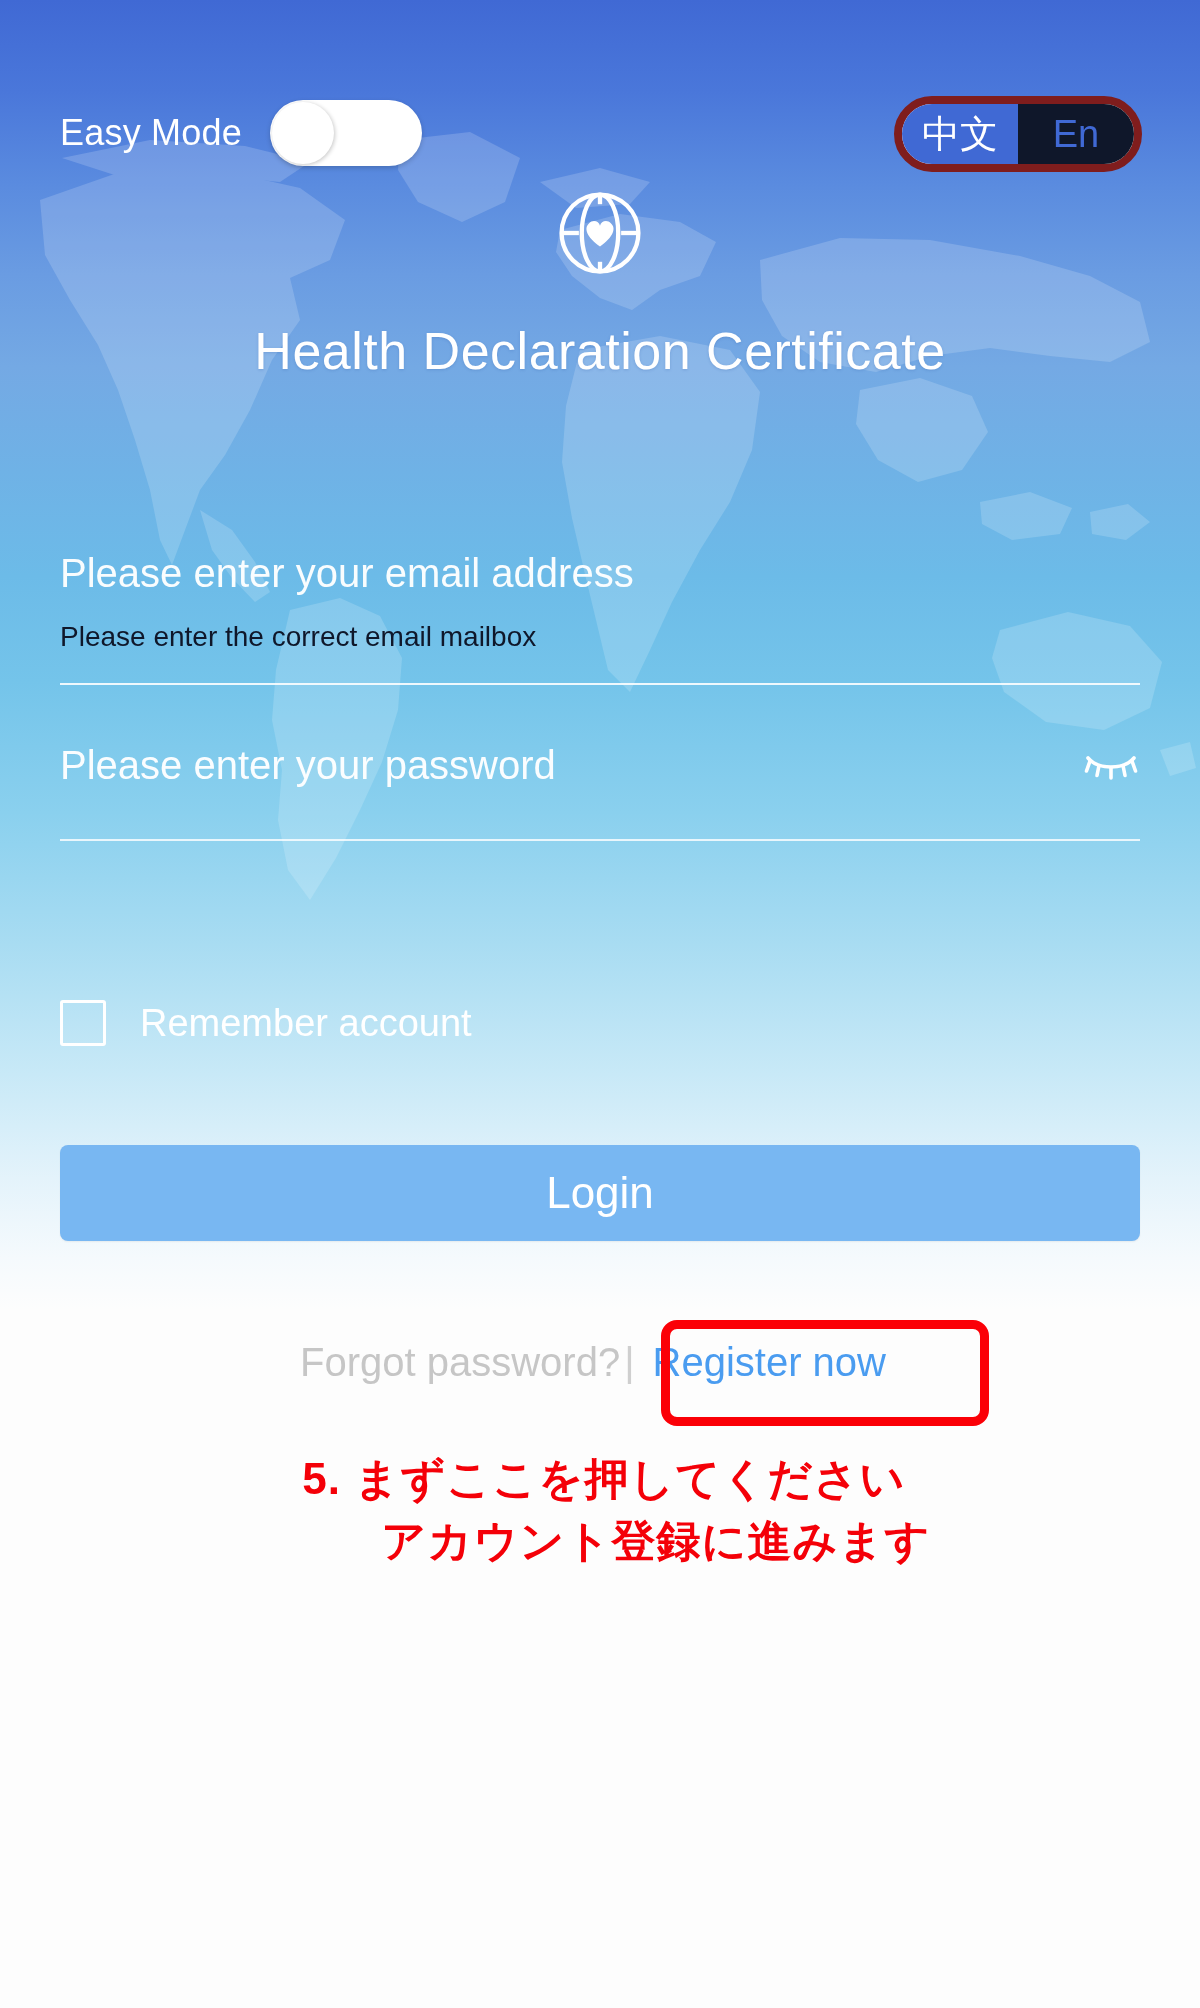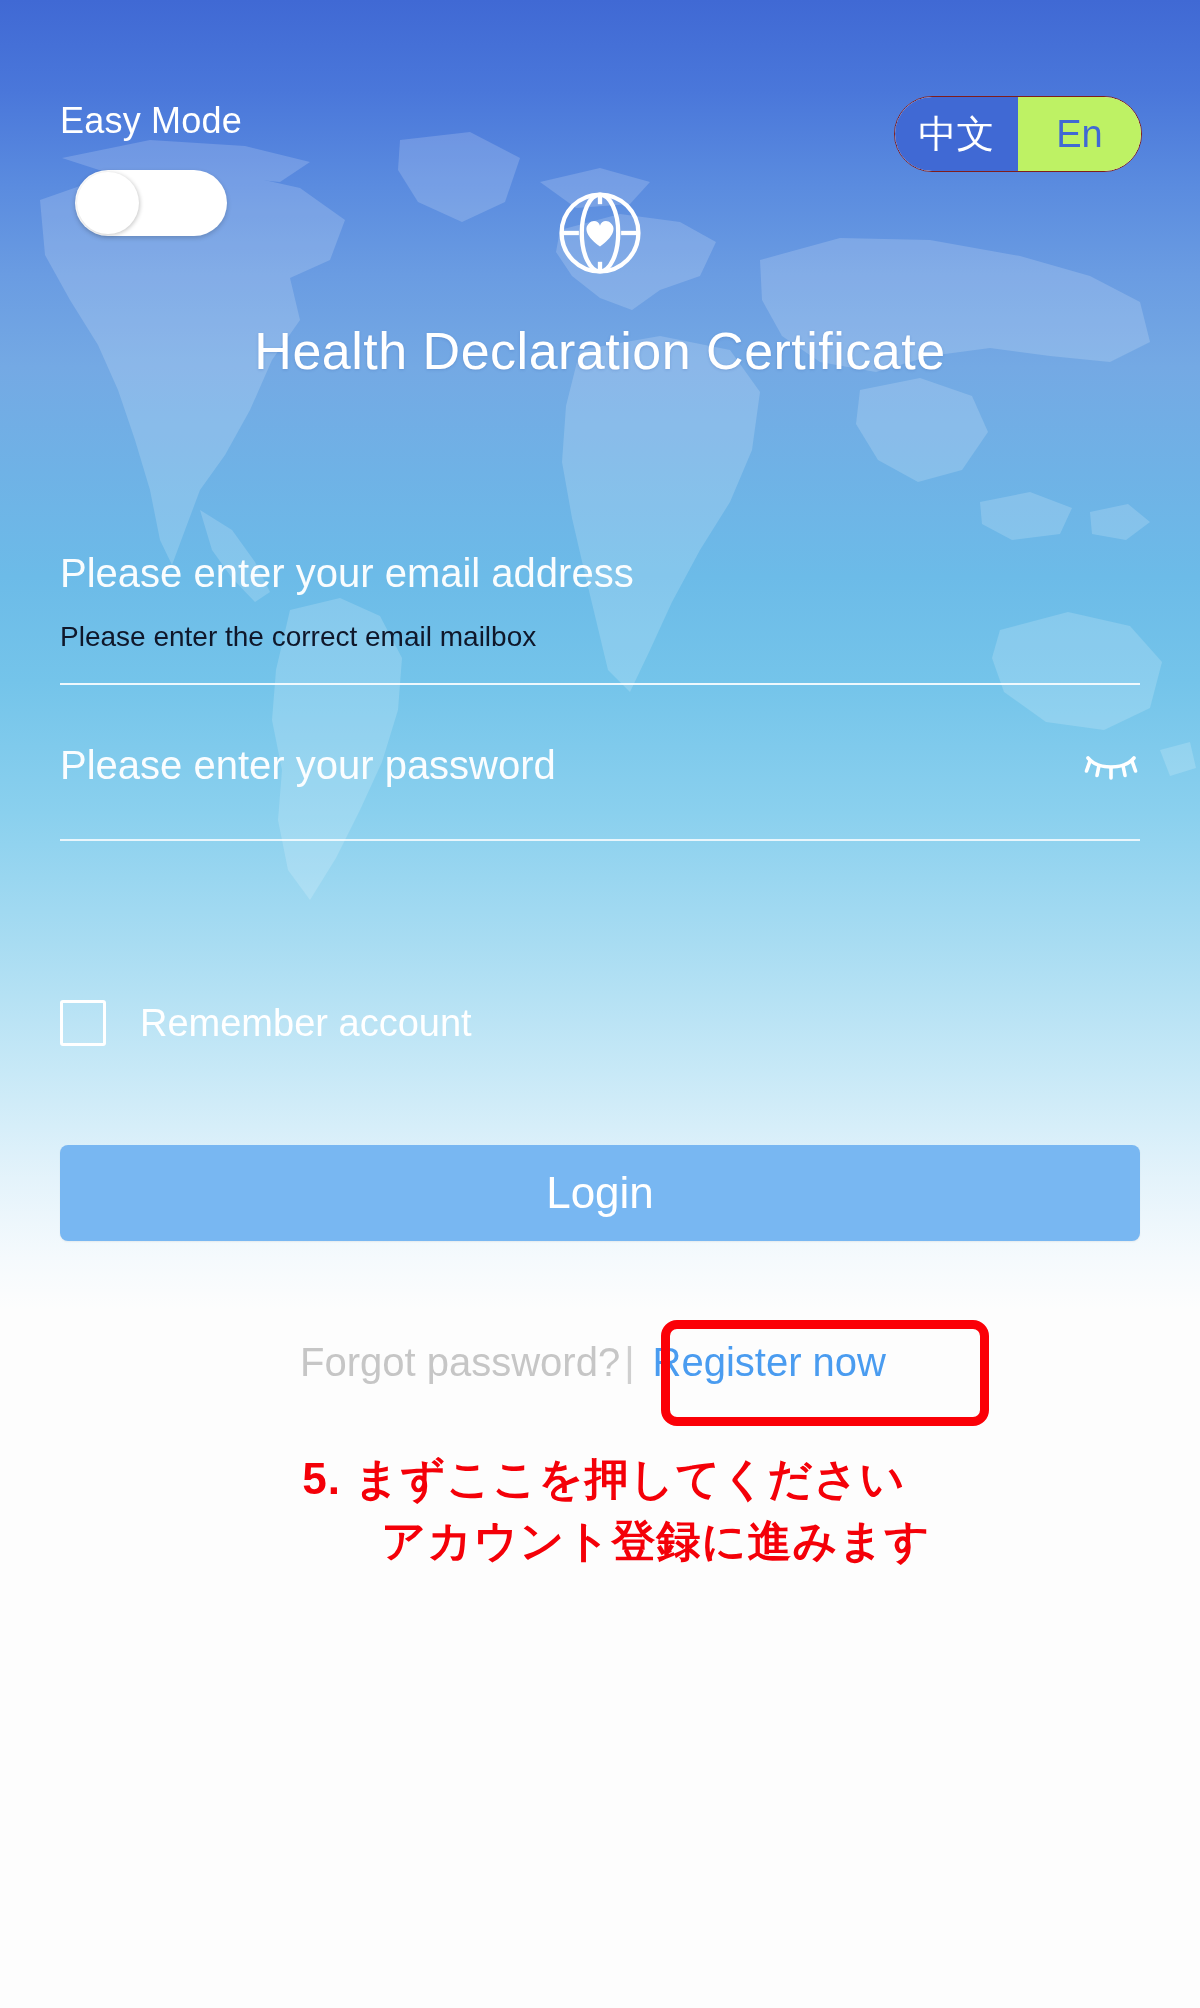--- a/index.html
+++ b/index.html
@@ -61,21 +61,20 @@
     height: 180px;
   }
 
   .easy-mode-wrap {
     position: absolute;
     left: 60px;
     top: 100px;
     display: flex;
     align-items: center;
     gap: 28px;
-    flex-direction: column;
   }
 
   .easy-mode-label {
     color: #ffffff;
     font-size: 36px;
     font-weight: 400;
     letter-spacing: 0.2px;
     white-space: nowrap;
   }
 
@@ -98,41 +97,41 @@
     box-shadow: 1px 1px 4px rgba(0,0,0,0.22);
   }
 
   .lang-toggle {
     position: absolute;
     right: 58px;
     top: 96px;
     display: flex;
     width: 248px;
     height: 76px;
-    border: 1px solid #7f1d1d;
+    border: 8px solid #7f1d1d;
     border-radius: 38px;
     overflow: hidden;
     background: #ffffff;
     cursor: pointer;
   }
   .lang-seg {
     flex: 1 1 50%;
     display: flex;
     align-items: center;
     justify-content: center;
     font-size: 38px;
     line-height: 1;
     user-select: none;
   }
   .lang-seg.inactive {
     background: #4069d4;
     color: #ffffff;
   }
   .lang-seg.active {
-    background: #bef264;
+    background: #0f172a;
     color: #4069d4;
   }
 
   
   .brand {
     position: absolute;
     left: 0;
     top: 185px;
     width: 1200px;
     text-align: center;

